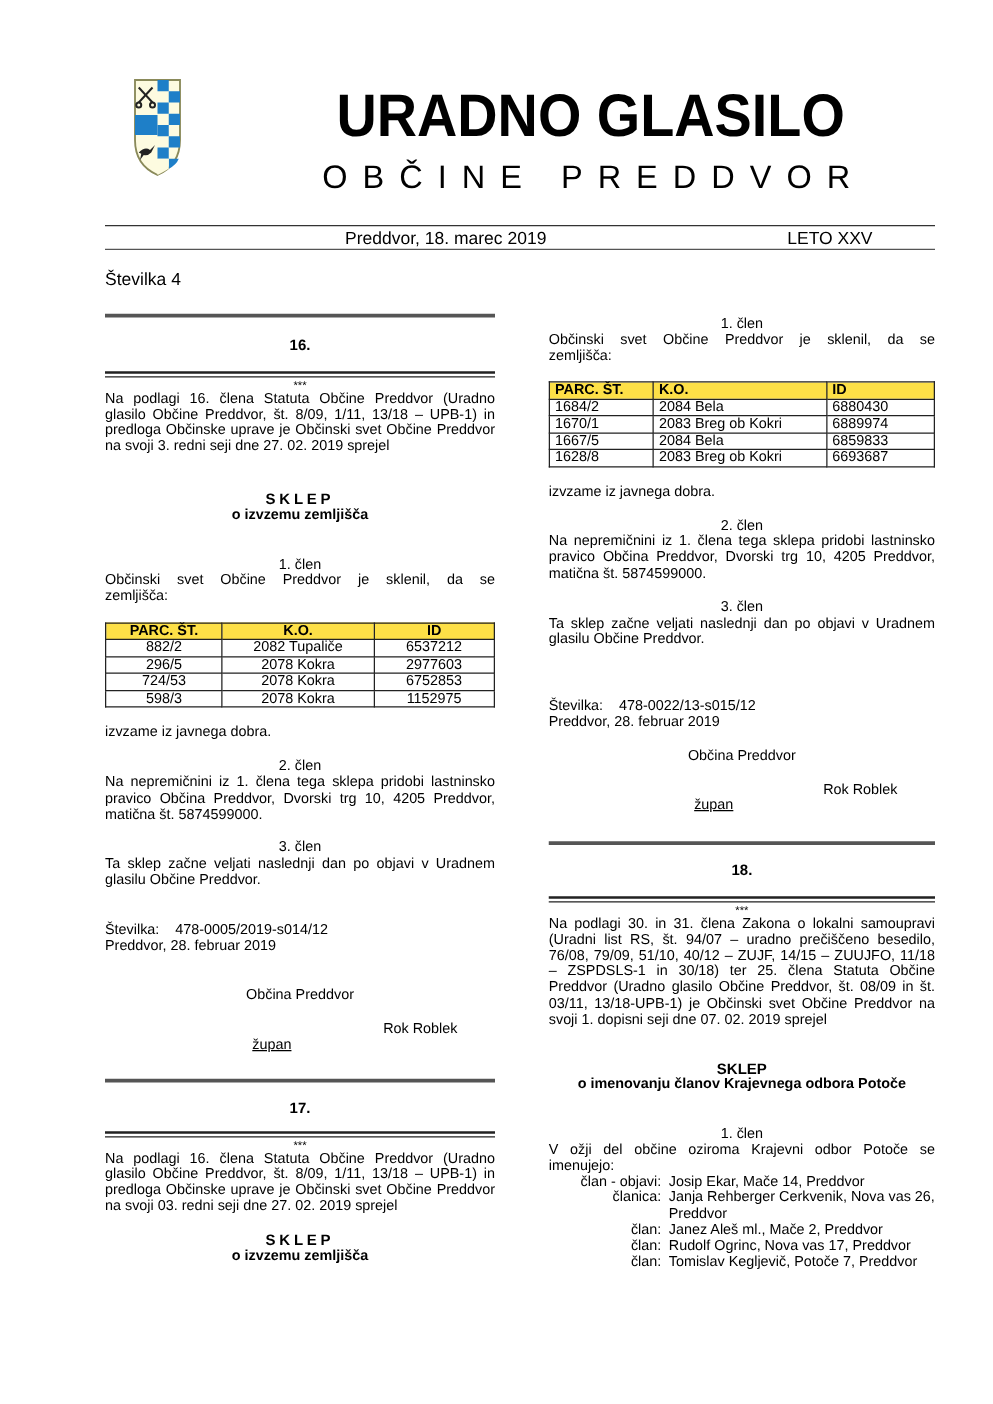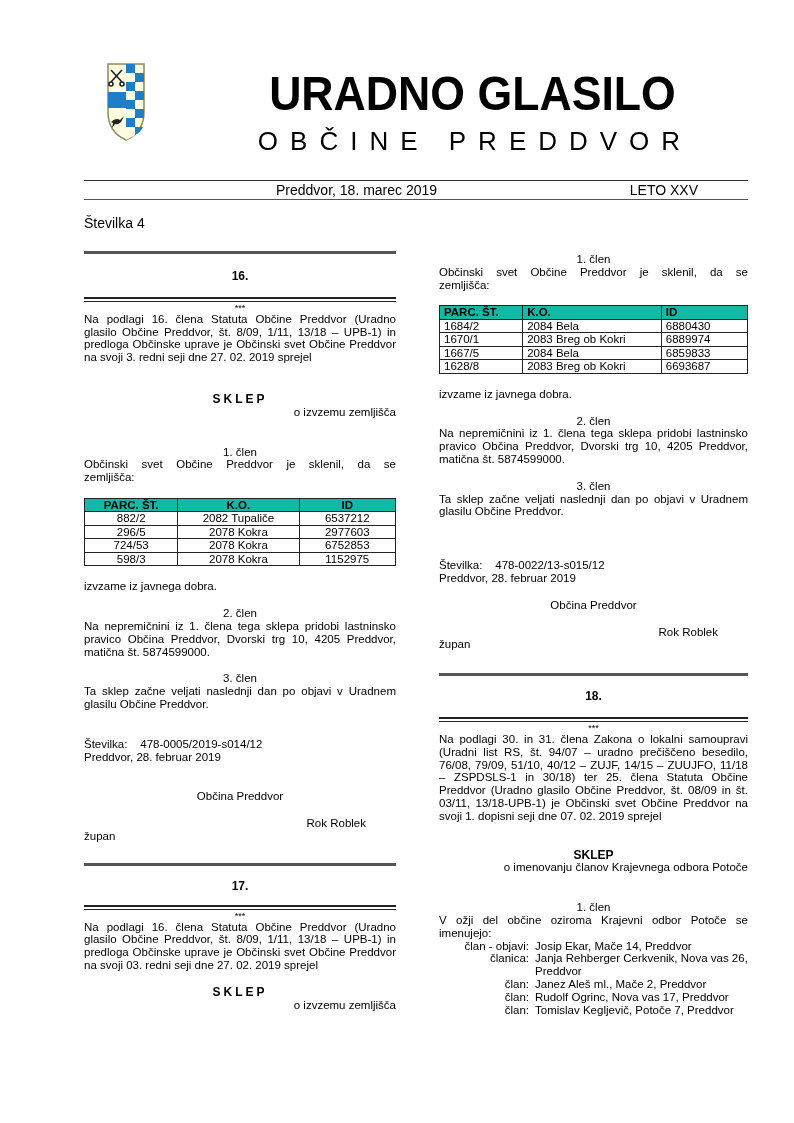--- a/index.html
+++ b/index.html
@@ -25,31 +25,31 @@
 
   .rule-thick { height:3px; background:#555; }
   .rule-double { height:5px; border-top:2px solid #222; border-bottom:1px solid #222; box-sizing:border-box; }
   .sec-num { text-align:center; font-weight:bold; font-size:12px; }
   .stars { text-align:center; font-size:9px; line-height:9px; }
   .just { text-align:justify; text-align-last:left; }
   .justall { text-align:justify; text-align-last:justify; }
   .center { text-align:center; }
   .sklep { text-align:center; font-weight:bold; font-size:12px; letter-spacing:3px; }
   .sklep2 { text-align:center; font-weight:bold; font-size:12px; }
-  .subtitle { text-align:right; font-weight:normal; font-size:11.5px; }
+  .subtitle { text-align:center; font-weight:bold; font-size:11.5px; }
 
   table.parc { border-collapse:collapse; width:100%; font-size:11.5px; }
   table.parc th, table.parc td { border:1px solid #222; padding:0 4px; line-height:12.5px; }
-  table.parc th { background:#14b8a6; font-weight:bold; }
+  table.parc th { background:#fde047; font-weight:bold; }
   table.parc.c td, table.parc.c th { text-align:center; }
   table.parc.l td, table.parc.l th { text-align:left; }
 
   .sig-org { text-align:center; }
   .sig-name { text-align:right; padding-right:30px; }
-  .sig-role { text-align:left; padding-right:45px; }
+  .sig-role { text-align:center; padding-right:45px;text-decoration:underline; }
 
   .members { display:grid; grid-template-columns:90px 1fr; column-gap:6px; }
   .members .role { text-align:right; }
 </style>
 </head>
 <body>
 
 <div class="abs crest">
   <svg width="40" height="80" viewBox="0 0 40 80">
     <path d="M2 2 H38 V50 Q38 70 20 78 Q2 70 2 50 Z" fill="#fdfbe0" stroke="#8a8a5a" stroke-width="1.5"></path>

